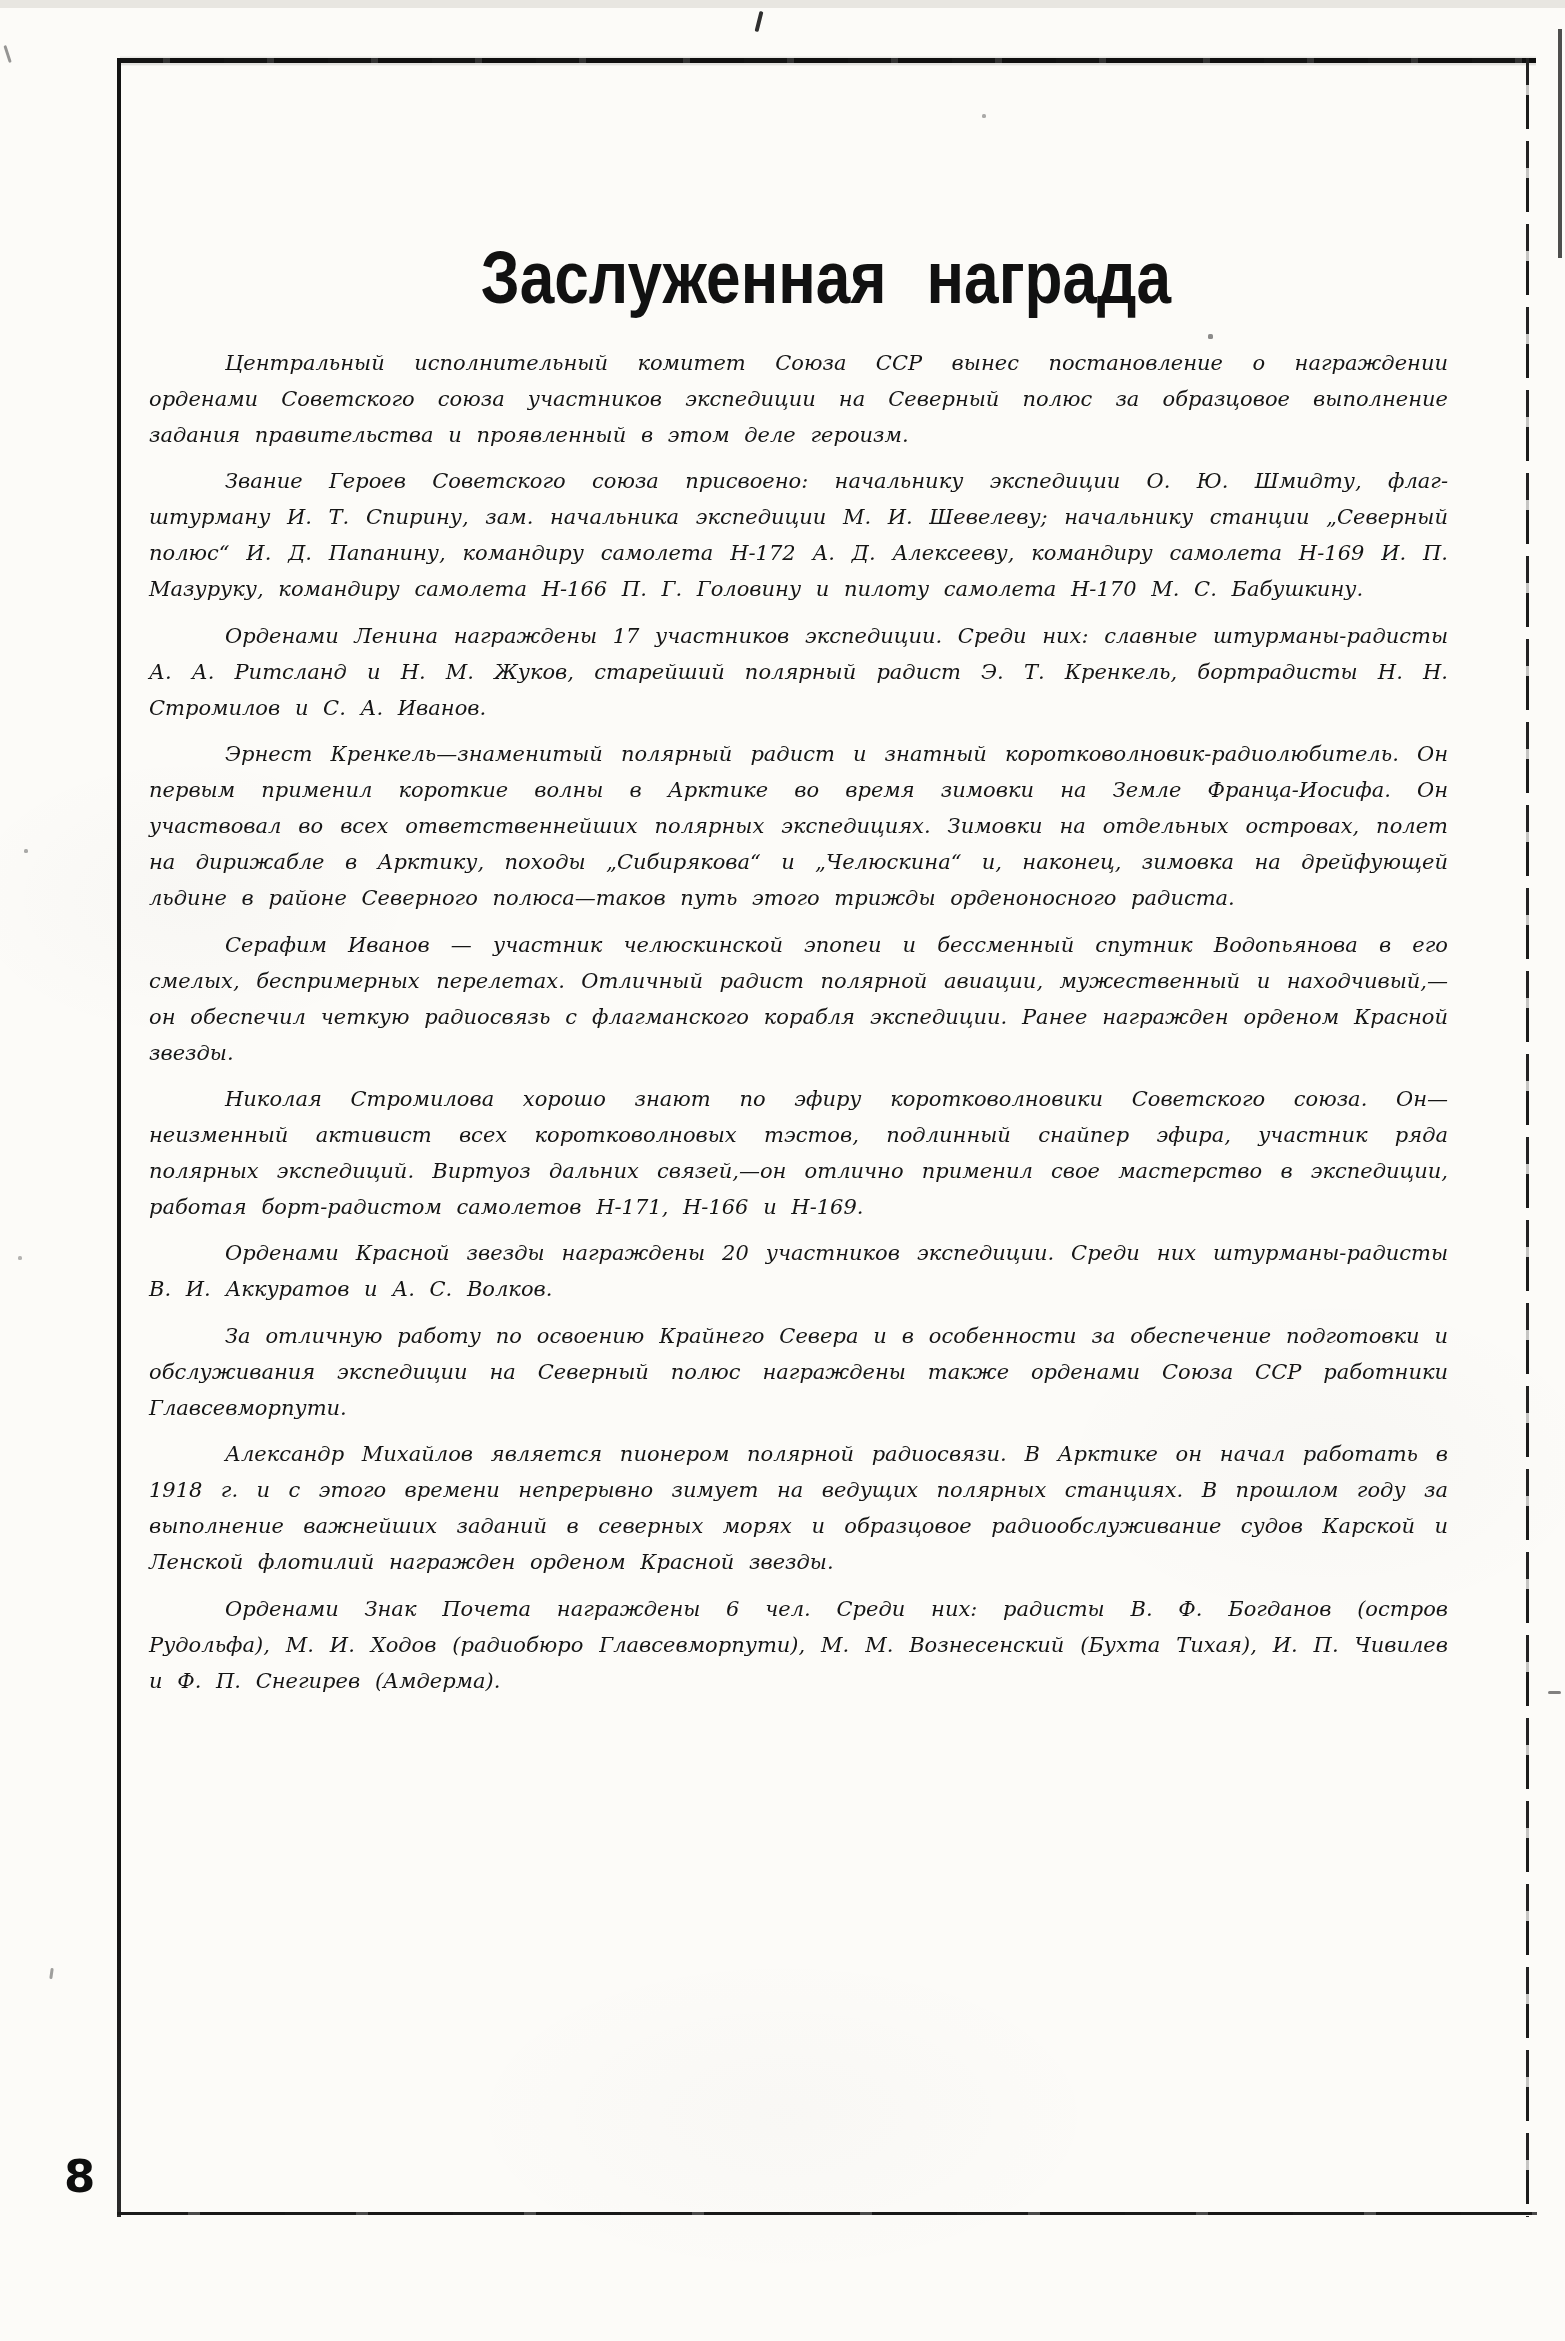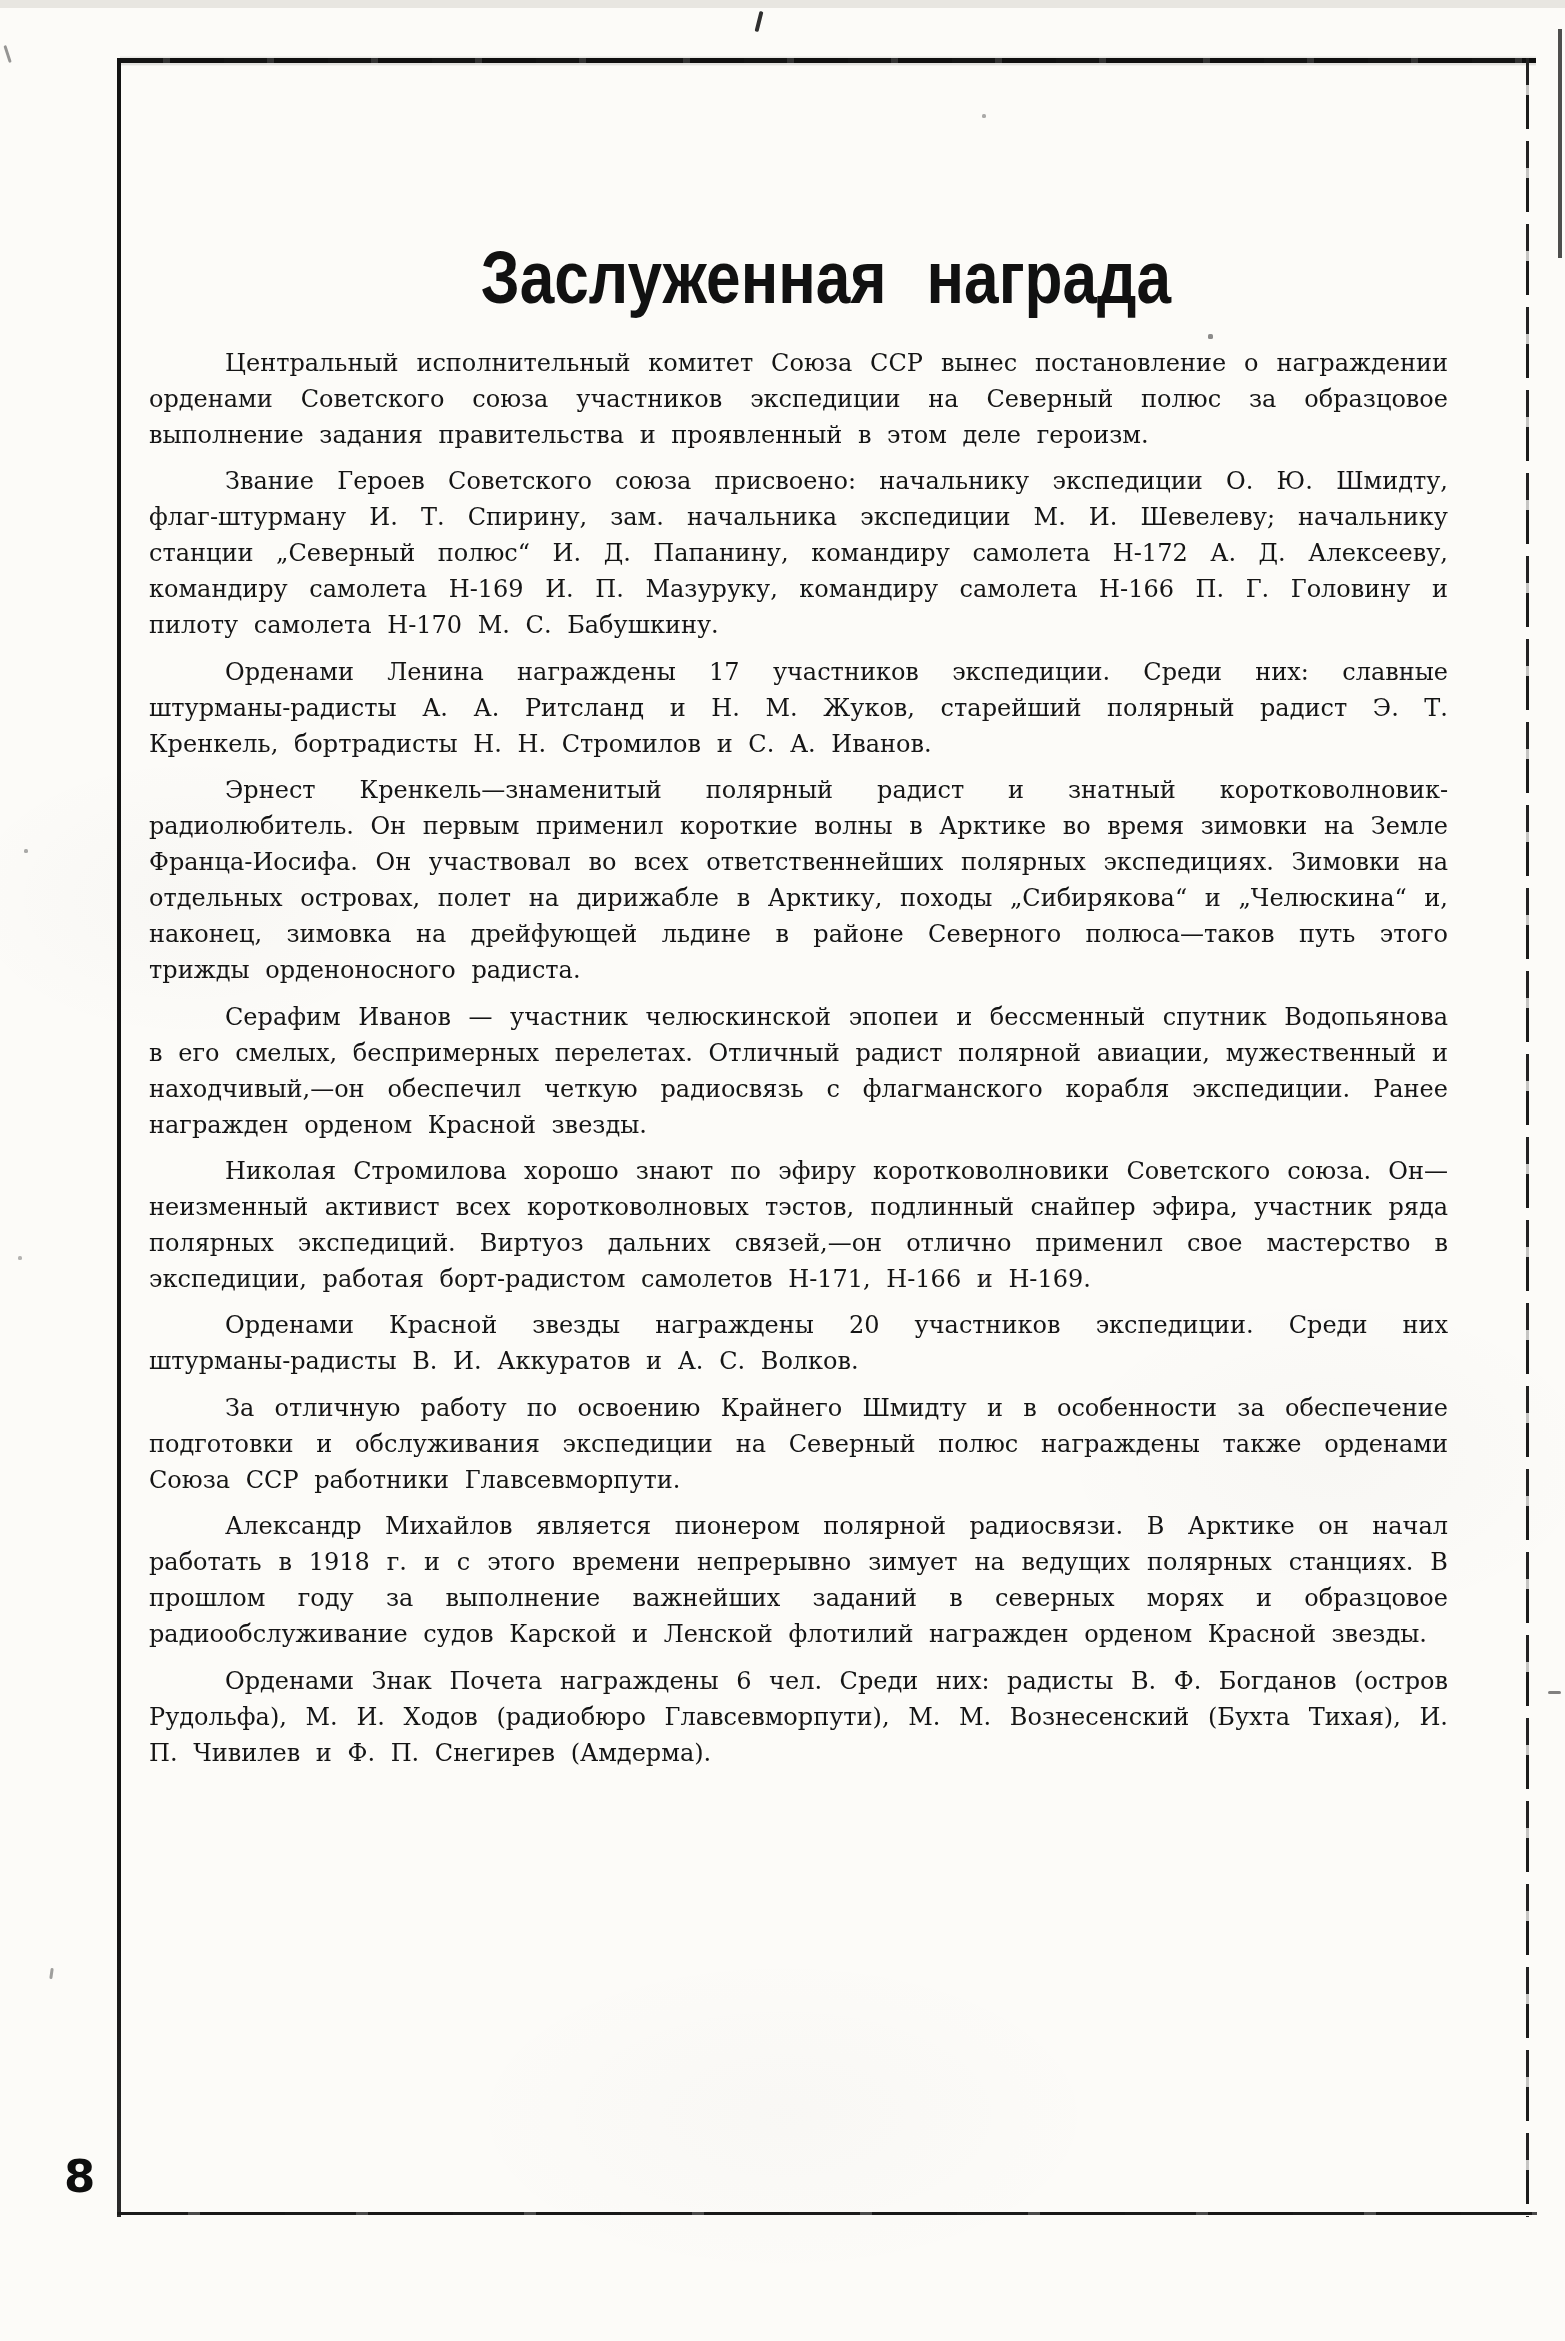--- a/index.html
+++ b/index.html
@@ -50,21 +50,22 @@
     letter-spacing:0px;
     word-spacing:27px;
   }
   
   .article{
     position:absolute;left:149px;top:337px;width:1299px;
   }
   .article p{
     margin:0 0 10.4px 0;
     font-family:"DejaVu Serif","Liberation Serif",serif;
-    font-size:24px;
+    font-style:italic;
+    font-size:21px;
     line-height:36px;
     text-align:justify;
     text-indent:76px;
     word-spacing:8px;
     color:#151515;
   }
   
   .page-number{
     position:absolute;left:64px;top:2146px;
     font-family:"DejaVu Sans","Liberation Sans",sans-serif;
@@ -96,21 +97,21 @@
   <h1 class="title"><span class="title-inner">Заслуженная награда</span></h1>
 
   <main class="article">
     <p>Центральный исполнительный комитет Союза ССР вынес постановление о награждении орденами Советского союза участников экспедиции на Северный полюс за образцовое выполнение задания правительства и проявленный в этом деле героизм.</p>
     <p>Звание Героев Советского союза присвоено: начальнику экспедиции О. Ю. Шмидту, флаг-штурману И. Т. Спирину, зам. начальника экспедиции М. И. Шевелеву; начальнику станции „Северный полюс“ И. Д. Папанину, командиру самолета Н-172 А. Д. Алексееву, командиру самолета Н-169 И. П. Мазуруку, командиру самолета Н-166 П. Г. Головину и пилоту самолета Н-170 М. С. Бабушкину.</p>
     <p>Орденами Ленина награждены 17 участников экспедиции. Среди них: славные штурманы-радисты А. А. Ритсланд и Н. М. Жуков, старейший полярный радист Э. Т. Кренкель, бортрадисты Н. Н. Стромилов и С. А. Иванов.</p>
     <p>Эрнест Кренкель—знаменитый полярный радист и знатный коротковолновик-радиолюбитель. Он первым применил короткие волны в Арктике во время зимовки на Земле Франца-Иосифа. Он участвовал во всех ответственнейших полярных экспедициях. Зимовки на отдельных островах, полет на дирижабле в Арктику, походы „Сибирякова“ и „Челюскина“ и, наконец, зимовка на дрейфующей льдине в районе Северного полюса—таков путь этого трижды орденоносного радиста.</p>
     <p>Серафим Иванов — участник челюскинской эпопеи и бессменный спутник Водопьянова в его смелых, беспримерных перелетах. Отличный радист полярной авиации, мужественный и находчивый,—он обеспечил четкую радиосвязь с флагманского корабля экспедиции. Ранее награжден орденом Красной звезды.</p>
     <p>Николая Стромилова хорошо знают по эфиру коротковолновики Советского союза. Он—неизменный активист всех коротковолновых тэстов, подлинный снайпер эфира, участник ряда полярных экспедиций. Виртуоз дальних связей,—он отлично применил свое мастерство в экспедиции, работая борт-радистом самолетов Н-171, Н-166 и Н-169.</p>
     <p>Орденами Красной звезды награждены 20 участников экспедиции. Среди них штурманы-радисты В. И. Аккуратов и А. С. Волков.</p>
-    <p>За отличную работу по освоению Крайнего Шмидту и в особенности за обеспечение подготовки и обслуживания экспедиции на Северный полюс награждены также орденами Союза ССР работники Главсевморпути.</p>
+    <p>За отличную работу по освоению Крайнего Севера и в особенности за обеспечение подготовки и обслуживания экспедиции на Северный полюс награждены также орденами Союза ССР работники Главсевморпути.</p>
     <p>Александр Михайлов является пионером полярной радиосвязи. В Арктике он начал работать в 1918 г. и с этого времени непрерывно зимует на ведущих полярных станциях. В прошлом году за выполнение важнейших заданий в северных морях и образцовое радиообслуживание судов Карской и Ленской флотилий награжден орденом Красной звезды.</p>
     <p>Орденами Знак Почета награждены 6 чел. Среди них: радисты В. Ф. Богданов (остров Рудольфа), М. И. Ходов (радиобюро Главсевморпути), М. М. Вознесенский (Бухта Тихая), И. П. Чивилев и Ф. П. Снегирев (Амдерма).</p>
   </main>
 
   <div class="page-number">8</div>
 
   <div class="speck m1"></div>
   <div class="speck m2"></div>
   <div class="speck m3"></div>
   <div class="speck m4"></div>

